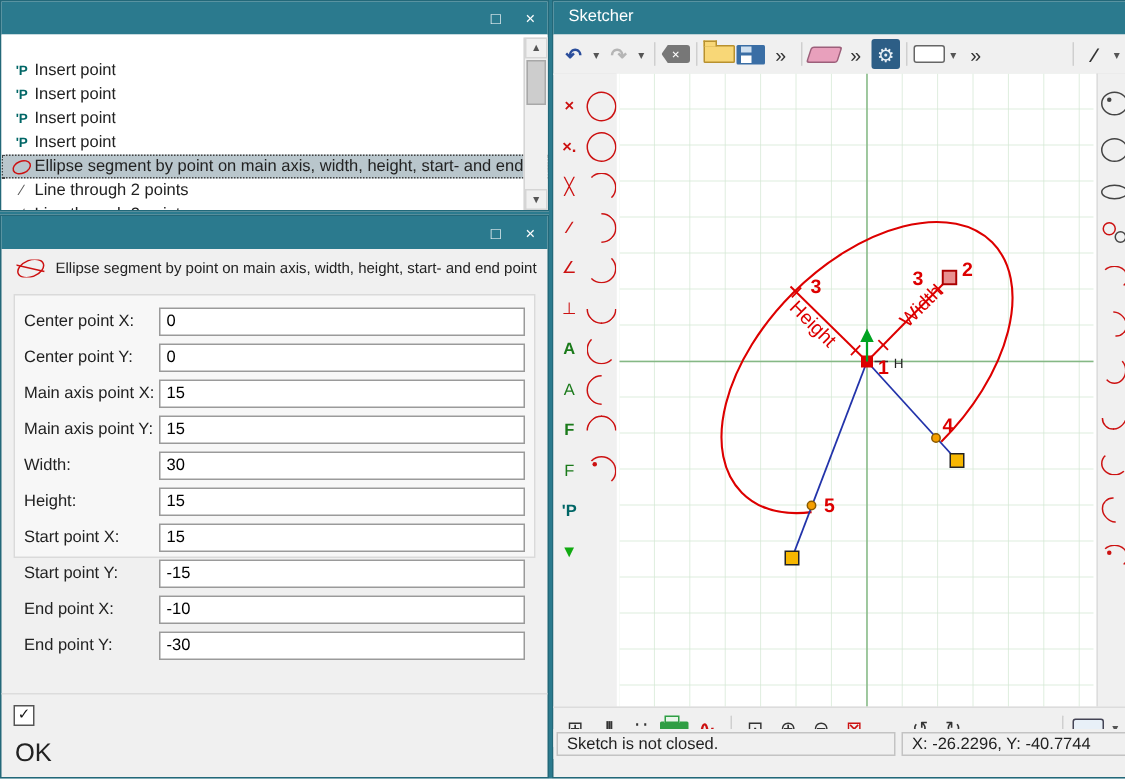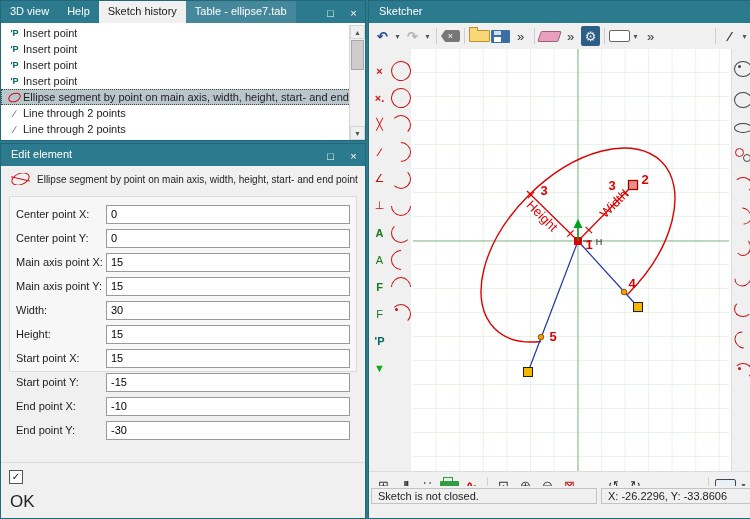--- a/index.html
+++ b/index.html
@@ -8,21 +8,21 @@
   .titlebar{height:22px;background:#2b7a8e;display:flex;align-items:stretch;color:#fff;font-size:11px;overflow:hidden}
   .tb-title{padding:4px 10px;white-space:nowrap}
   .tabs{display:flex}
   .tab{padding:4px 9px;white-space:nowrap;cursor:default}
   .tab.active{background:#f0f0f0;color:#1a1a1a}
   .tab.alt{background:#45889b}
   .winbtns{margin-left:auto;display:flex;align-items:center}
   .winbtn{width:23px;text-align:center;font-size:11px;color:#fff;padding-top:1px;cursor:default}
   
   #history-win{left:0;top:0;width:366px;height:141px}
-  .hlist{position:absolute;top:22px;left:0;right:0;bottom:0;background:#fff;overflow:hidden;padding-top:2px}
+  .hlist{position:absolute;top:22px;left:0;right:0;bottom:0;background:#fff;overflow:hidden;padding-top:16px}
   .hrow{display:flex;align-items:center;height:16px;padding-left:5px;white-space:nowrap;overflow:hidden}
   .hrow.selected{background:#b9c6cc;outline:1px dotted #444;outline-offset:-1px}
   .hicon{flex:0 0 17px;display:flex;align-items:center;justify-content:center}
   .ic-point::before{content:"'P";color:#066;font-weight:bold;font-size:9px}
   .ic-ellipse::before{content:"";display:inline-block;width:11px;height:7px;border:1px solid #c11;border-radius:50%;transform:rotate(-22deg)}
   .ic-line::before{content:"\2215";color:#555;font-size:10px}
   .hlabel{overflow:hidden;text-overflow:clip}
   .vscroll{position:absolute;right:0;top:24px;bottom:0;width:15px;background:#f0f0f0;border-left:1px solid #d5d5d5}
   .sarrow{height:14px;text-align:center;font-size:7px;color:#555;line-height:14px;background:#f0f0f0;border:1px solid #d5d5d5;box-sizing:border-box}
   .sarrow.down{position:absolute;bottom:0;left:0;right:0}
@@ -92,30 +92,20 @@
   
   .num{font-family:"Liberation Sans",sans-serif;font-weight:bold;font-size:13px;fill:#dd0000;text-anchor:middle}
   .lbl{font-family:"Liberation Sans",sans-serif;font-size:13px;fill:#dd0000;text-anchor:middle}
   .tiny{font-family:"Liberation Sans",sans-serif;font-size:9px;fill:#222;text-anchor:middle}
 </style>
 </head>
 <body>
 
 <div class="win" id="history-win">
   <div class="titlebar">
-    <div class="tabs">
-
-        <div class="tab">3D view</div>
-
-        <div class="tab">Help</div>
-
-        <div class="tab active">Sketch history</div>
-
-        <div class="tab alt">Table - ellipse7.tab</div>
-      </div>
     <div class="winbtns">
       <span class="winbtn">□</span>
       <span class="winbtn">×</span>
     </div>
   </div>
   <div class="hlist">
 
       <div class="hrow">
         <span class="hicon ic-point"></span>
         <span class="hlabel">Insert point</span>
@@ -153,21 +143,20 @@
     </div>
   <div class="vscroll">
     <div class="sarrow">▲</div>
     <div class="sthumb"></div>
     <div class="sarrow down">▼</div>
   </div>
 </div>
 
 <div class="win" id="edit-win">
   <div class="titlebar">
-    <div class="tb-title">Edit element</div>
     <div class="winbtns">
       <span class="winbtn">□</span>
       <span class="winbtn">×</span>
     </div>
   </div>
   <div class="ehead">
     <span class="hdr-ell"></span>
     <span>Ellipse segment by point on main axis, width, height, start- and end point</span>
   </div>
   <div class="formbox">
@@ -431,15 +420,15 @@
 
       <span class="tbi sep push"></span>
 
       <span class="tbi shape-monitor"></span>
 
       <span class="tbi dd">▾</span>
     </div>
 
   <div class="sk-status">
     <div class="status-field status-left">Sketch is not closed.</div>
-    <div class="status-field status-right">X: -26.2296, Y: -33.8606</div>
+    <div class="status-field status-right">X: -26.2296, Y: -40.7744</div>
   </div>
 </div>
 
 </body></html>

